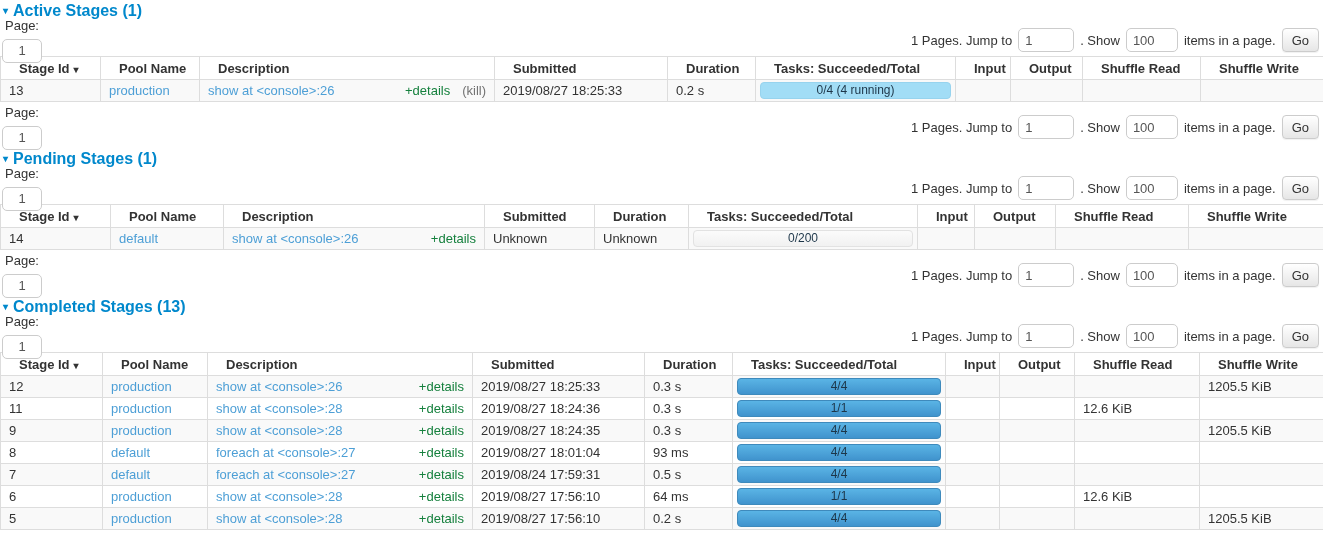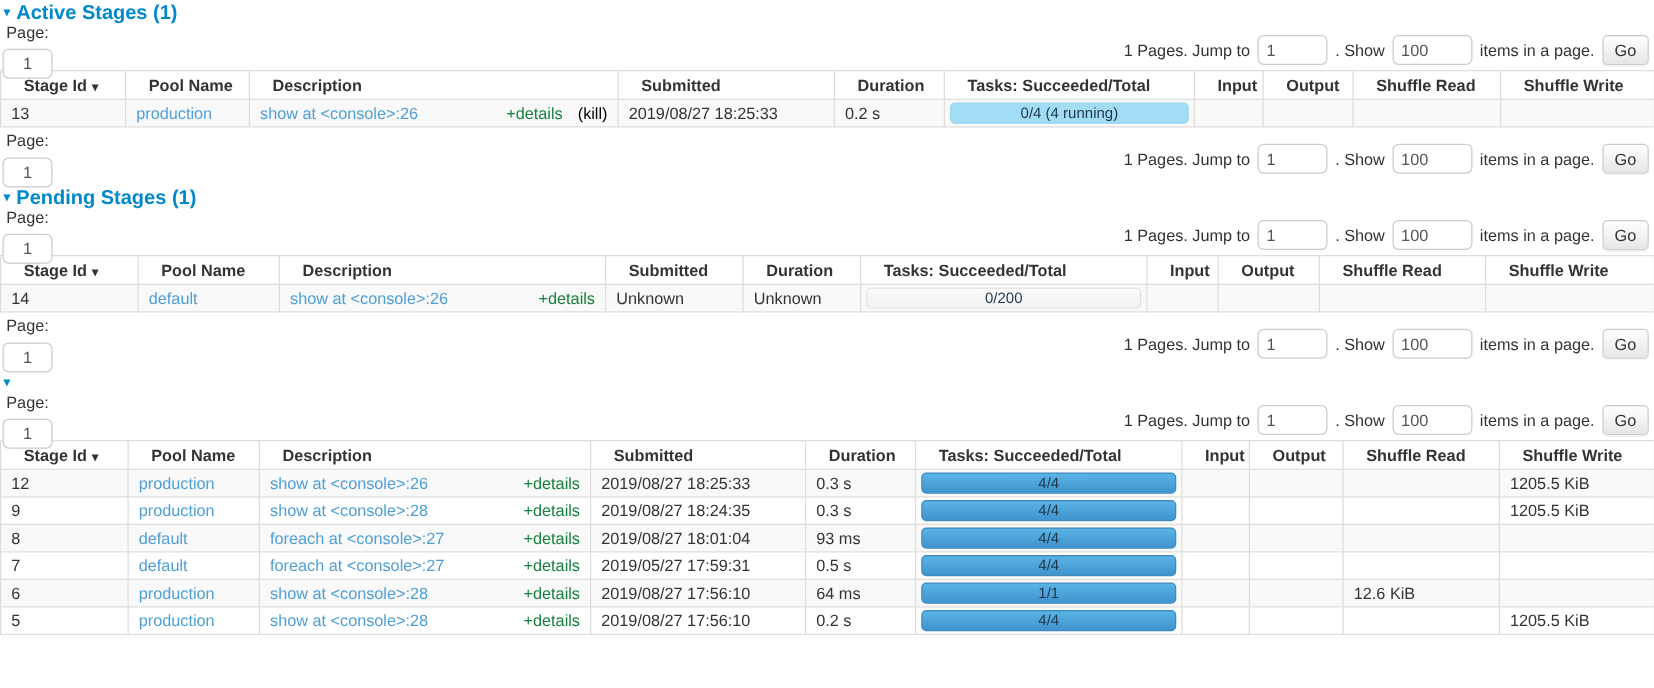--- a/index.html
+++ b/index.html
@@ -22,38 +22,38 @@
   }
   .pag-row.bottom { margin:13px 0 0 0; }
   .pag-left { display:flex; align-items:center; gap:6px;flex-direction:column; }
   .pag-right { display:flex; align-items:center; gap:6px;margin-left:36px; }
   input.pg {
     border:1px solid #ccc; border-radius:5px; height:24px; padding:2px 6px;
     font-family:"Liberation Sans", sans-serif; font-size:13px; color:#555; outline:none;
   }
   .page-input { width:40px; text-align:center; color:#999; }
   .jump-input { width:56px; }
-  .show-input { width:64px; }
+  .show-input { width:52px; }
   .go-btn {
     height:24px; padding:2px 9px; font-family:"Liberation Sans", sans-serif;
     font-size:13px; color:#333; background:linear-gradient(to bottom,#ffffff,#e6e6e6);
     border:1px solid #ccc; border-radius:4px; cursor:pointer; box-shadow:0 1px 1px rgba(0,0,0,.06);
   }
   table { width:1323px; border-collapse:collapse; table-layout:fixed; }
   th, td {
     border:1px solid #ddd; padding:3px 8px; text-align:left;
     white-space:nowrap; overflow:hidden; font-size:13px; height:22px;
   }
   th { font-weight:bold; background:#fff; height:23px; cursor:pointer;padding-left:18px; }
   tbody tr:nth-child(odd) { background:#f9f9f9; }
   .sort-arrow { font-size:10px; margin-left:4px; color:#333; }
   a.cell-link { color:var(--link); text-decoration:none; cursor:pointer; }
   .desc-inner { display:flex; align-items:center; }
   .details-link { color:#15803d; margin-left:auto; cursor:pointer; text-decoration:none; }
-  .kill-link { color:#000000; margin-left:12px; cursor:pointer; text-decoration:none; }
+  .kill-link { color:#737373; margin-left:12px; cursor:pointer; text-decoration:none; }
   td.tasks-cell { padding:2px 4px; }
   .bar {
     height:17px; line-height:15px; border-radius:4px; text-align:center;
     font-size:12px; color:#1d3649;
   }
   .bar-done { background:linear-gradient(to bottom,#5ab4e5,#4093cd); border:1px solid #3e8abc; }
   .bar-running { background:#a2ddf6; border:1px solid #97d3ee; }
   .bar-empty { background:linear-gradient(to bottom,#fbfbfb,#f1f1f1); border:1px solid #e2e2e2; }
 </style>
 </head>
@@ -225,20 +225,21 @@
     <input class="pg jump-input" value="1" style="">
     <span>. Show</span>
     <input class="pg show-input" value="100" style="">
     <span>items in a page.</span>
     <button class="go-btn">Go</button>
   </div>
 </div>
 
 <h4 class="section-title">
   <span class="collapse-icon">▾</span>
+  <span>Completed Stages (13)</span>
 </h4>
 
 <div class="pag-row">
   <div class="pag-left">
     <span>Page:</span>
     <input class="pg page-input" value="1" style="">
   </div>
   <div class="pag-right">
     <span>1 Pages. Jump to</span>
     <input class="pg jump-input" value="1" style="">
@@ -290,20 +291,39 @@
         <td>0.3 s</td>
         <td class="tasks-cell">
           <div class="bar bar-done">4/4</div>
         </td>
         <td></td>
         <td></td>
         <td></td>
         <td>1205.5 KiB</td>
       </tr>
       <tr>
+        <td>11</td>
+        <td><a class="cell-link">production</a></td>
+        <td>
+          <div class="desc-inner">
+            <a class="cell-link">show at &lt;console&gt;:28</a>
+            <a class="details-link">+details</a>
+          </div>
+        </td>
+        <td>2019/08/27 18:24:36</td>
+        <td>0.3 s</td>
+        <td class="tasks-cell">
+          <div class="bar bar-done">1/1</div>
+        </td>
+        <td></td>
+        <td></td>
+        <td>12.6 KiB</td>
+        <td></td>
+      </tr>
+      <tr>
         <td>9</td>
         <td><a class="cell-link">production</a></td>
         <td>
           <div class="desc-inner">
             <a class="cell-link">show at &lt;console&gt;:28</a>
             <a class="details-link">+details</a>
           </div>
         </td>
         <td>2019/08/27 18:24:35</td>
         <td>0.3 s</td>
@@ -336,21 +356,21 @@
       </tr>
       <tr>
         <td>7</td>
         <td><a class="cell-link">default</a></td>
         <td>
           <div class="desc-inner">
             <a class="cell-link">foreach at &lt;console&gt;:27</a>
             <a class="details-link">+details</a>
           </div>
         </td>
-        <td>2019/05/27 17:59:31</td>
+        <td>2019/08/24 17:59:31</td>
         <td>0.5 s</td>
         <td class="tasks-cell">
           <div class="bar bar-done">4/4</div>
         </td>
         <td></td>
         <td></td>
         <td></td>
         <td></td>
       </tr>
       <tr>

